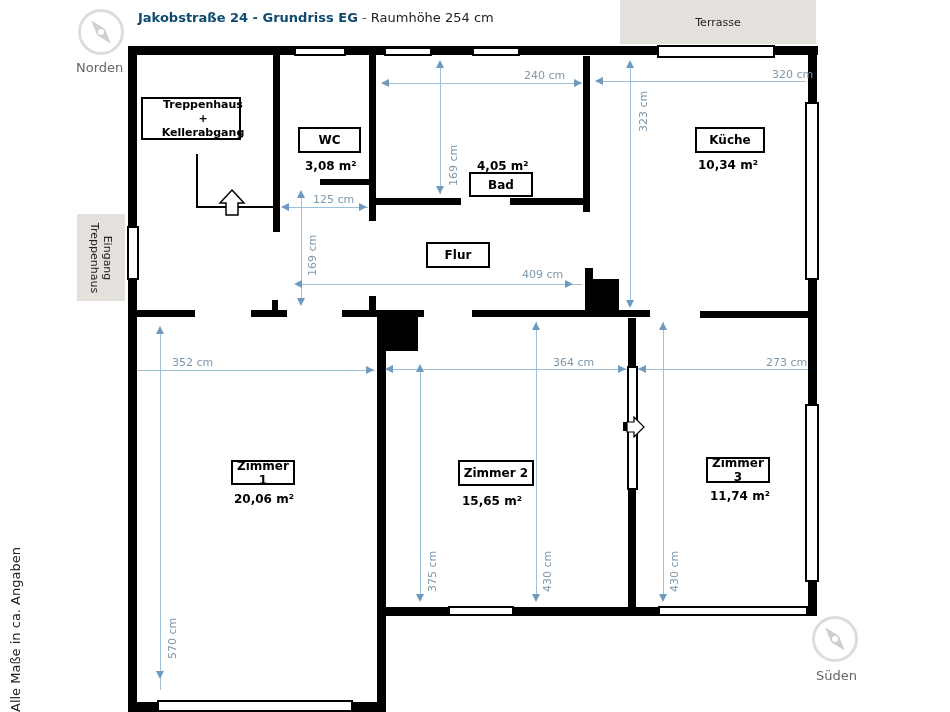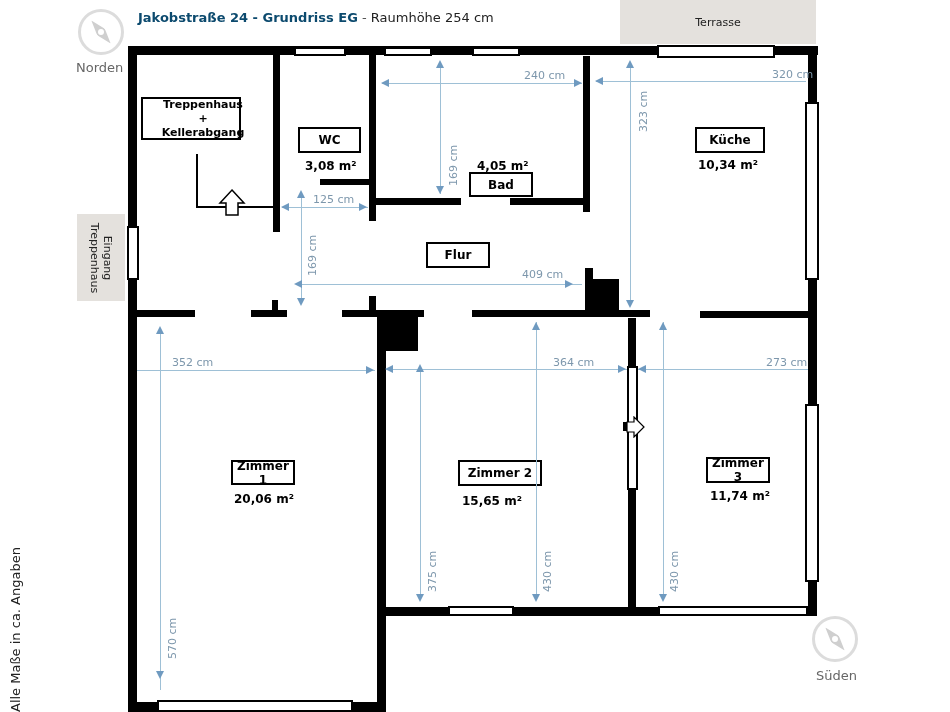--- a/index.html
+++ b/index.html
@@ -132,21 +132,21 @@
 <div class="area" style="left:477px; top:159px;">4,05 m²</div>
 
 <div class="room-box" style="left:695px; top:127px; width:70px; height:26px;">Küche</div>
 <div class="area" style="left:698px; top:158px;">10,34 m²</div>
 
 <div class="room-box" style="left:426px; top:242px; width:64px; height:26px;">Flur</div>
 
 <div class="room-box" style="left:231px; top:460px; width:64px; height:25px;">Zimmer 1</div>
 <div class="area" style="left:234px; top:492px;">20,06 m²</div>
 
-<div class="room-box" style="left:458px; top:460px; width:84px; height:26px;">Zimmer 2</div>
+<div class="room-box" style="left:458px; top:460px; width:76px; height:26px;">Zimmer 2</div>
 <div class="area" style="left:462px; top:494px;">15,65 m²</div>
 
 <div class="room-box" style="left:706px; top:457px; width:64px; height:26px;">Zimmer 3</div>
 <div class="area" style="left:710px; top:489px;">11,74 m²</div>
 
 <div class="dim-h" style="left:382px; top:83px; width:200px;"></div>
 <div class="arr-l" style="left:381px; top:79px;"></div>
 <div class="arr-r" style="left:574px; top:79px;"></div>
 <div class="dim-label" style="left:524px; top:69px;">240 cm</div>
 

